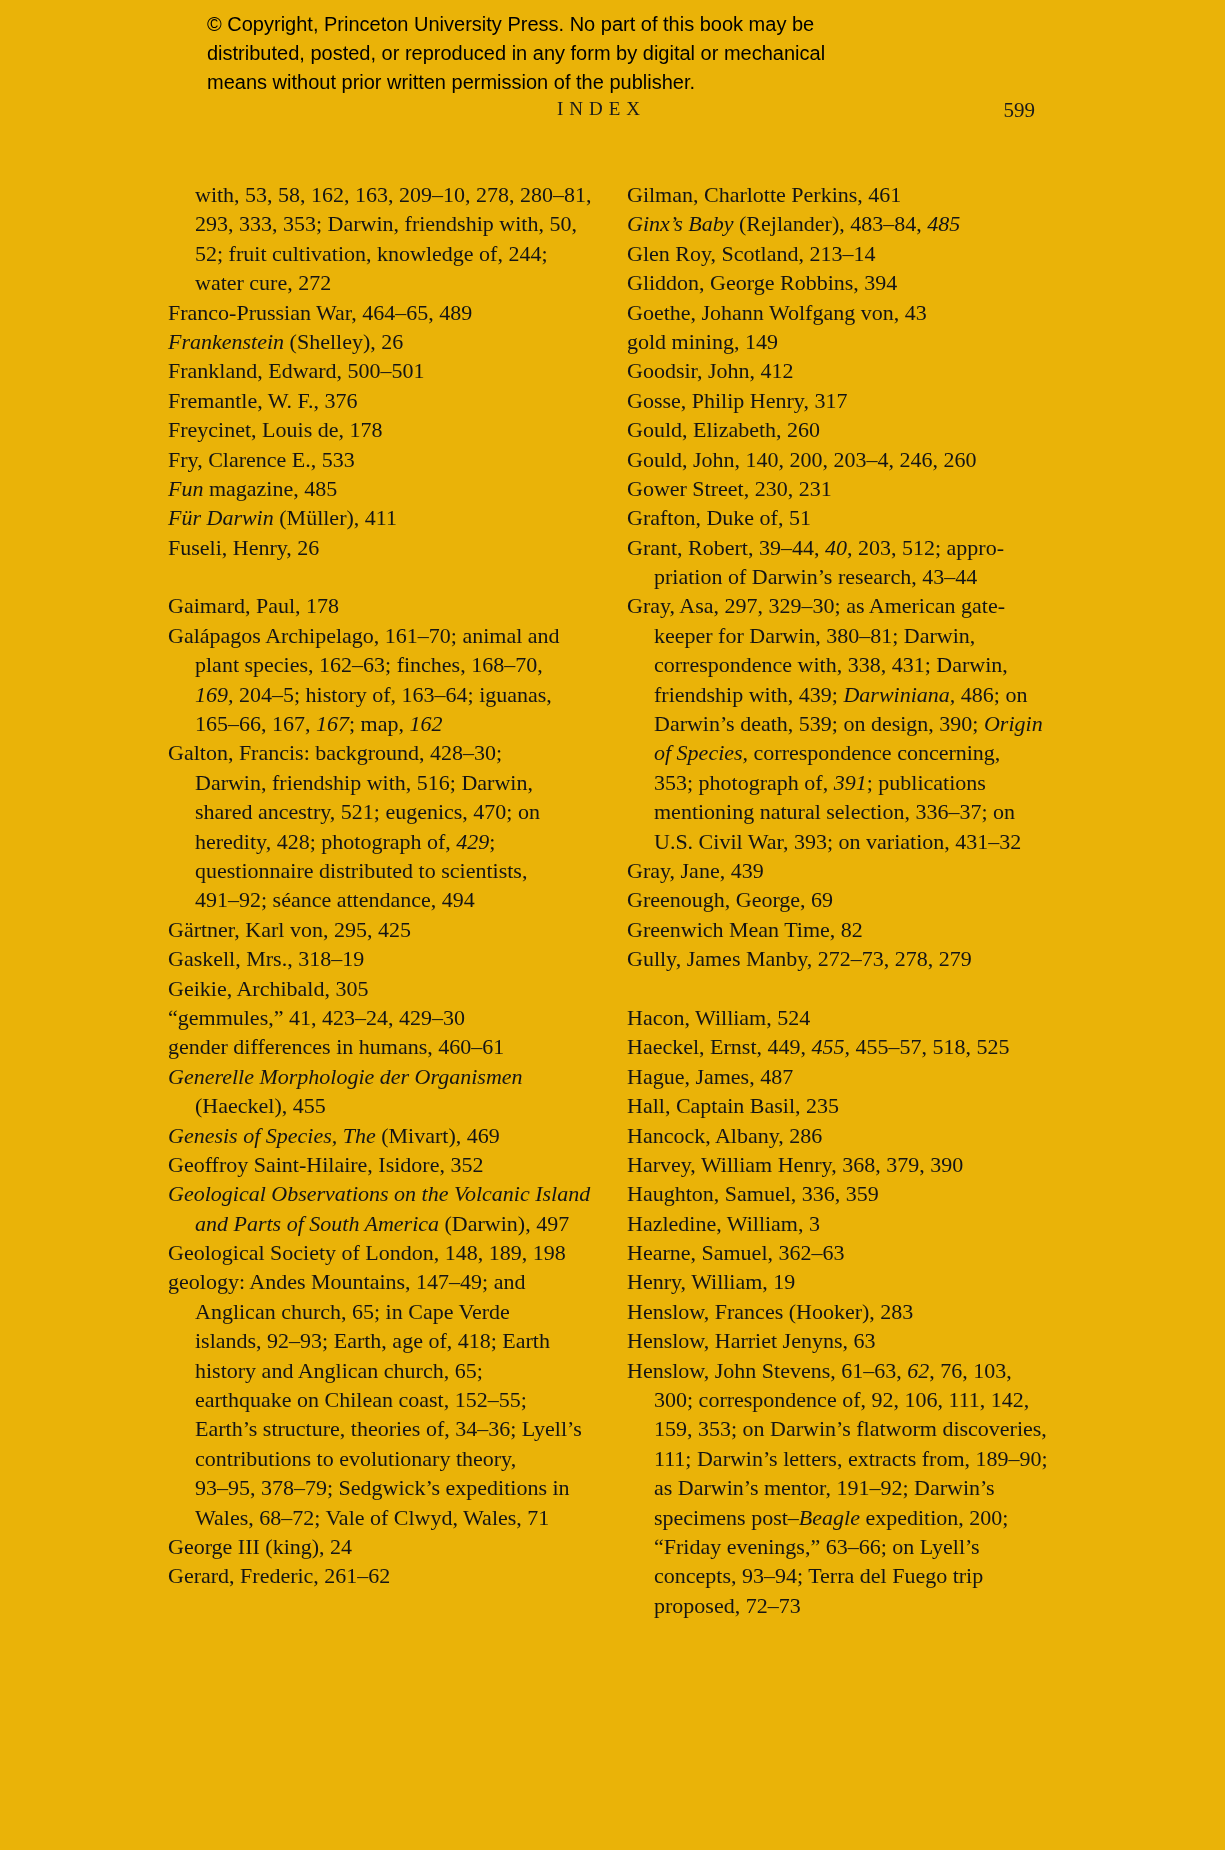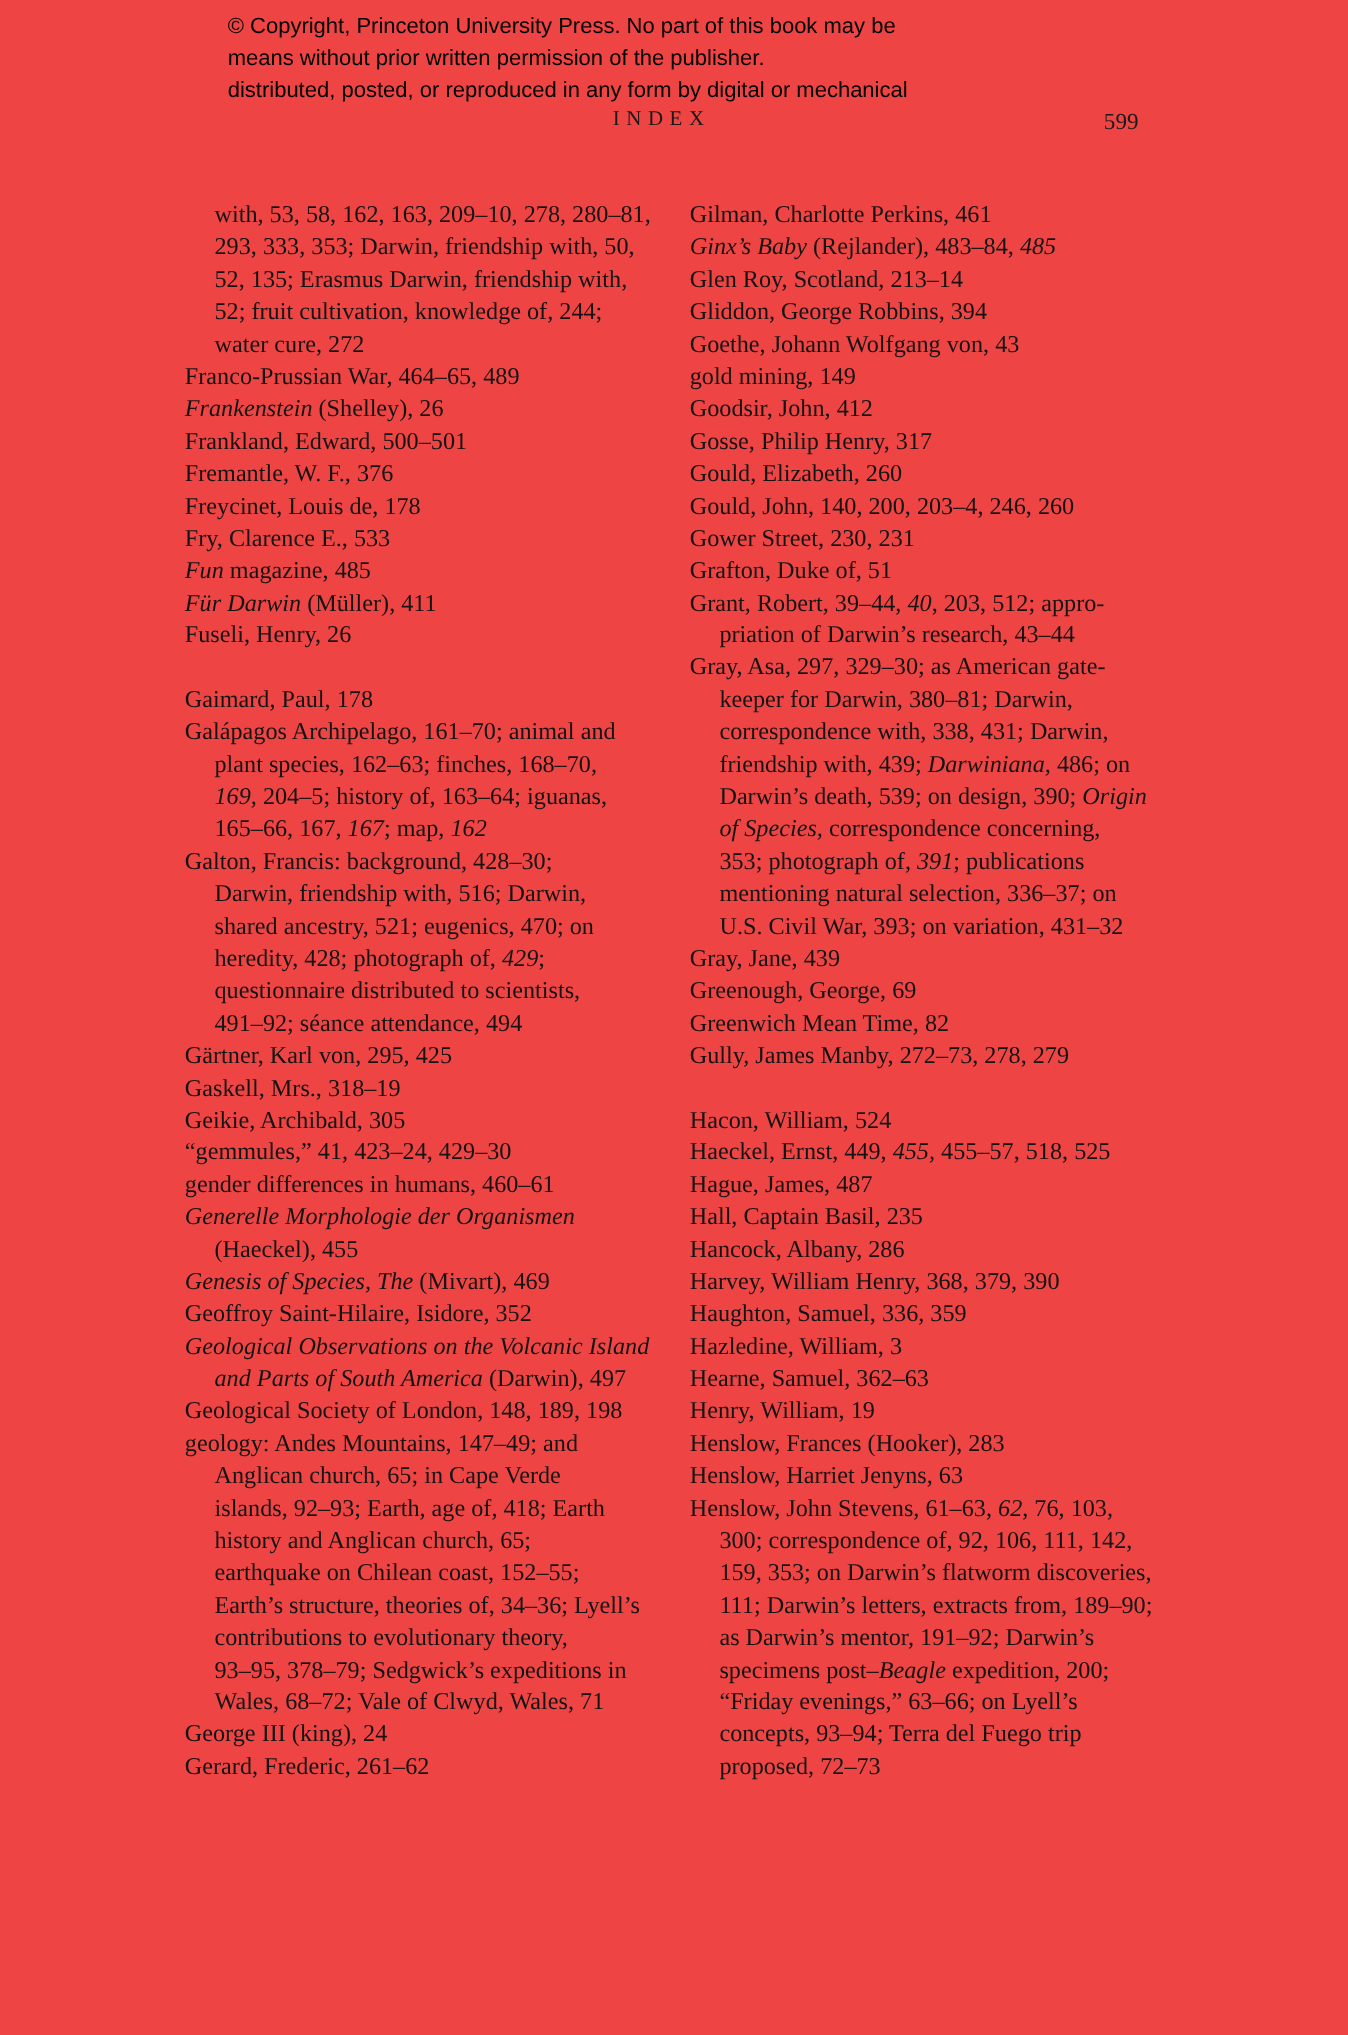--- a/index.html
+++ b/index.html
@@ -4,21 +4,21 @@
 <style>
   html, body {
     margin: 0;
     padding: 0;
     background: #ffffff;
   }
   .page {
     position: relative;
     width: 1225px;
     height: 1850px;
-    background: #ef4444;
+    background: #eab308;
     color: #0e0e0e;
     overflow: hidden;
   }
   .copyright {
     position: absolute;
     left: 207px;
     top: 10px;
     width: 640px;
     font-family: "Liberation Sans", sans-serif;
     font-size: 20px;
@@ -76,33 +76,32 @@
     color: #000000;
   }
 </style>
 </head>
 <body>
 
 <div class="page">
 
   <div class="copyright">
     <div>© Copyright, Princeton University Press. No part of this book may be</div>
+    <div>distributed, posted, or reproduced in any form by digital or mechanical</div>
     <div>means without prior written permission of the publisher.</div>
-    <div>distributed, posted, or reproduced in any form by digital or mechanical</div>
   </div>
 
   <div class="header-row">
     <div class="section-title">INDEX</div>
     <div class="page-number">599</div>
   </div>
 
   <div class="col col-left">
       <div class="line cont"><span>with, 53, 58, 162, 163, 209–10, 278, 280–81,</span></div>
       <div class="line cont"><span>293, 333, 353; Darwin, friendship with, 50,</span></div>
-      <div class="line cont"><span>52, 135; Erasmus Darwin, friendship with,</span></div>
       <div class="line cont"><span>52; fruit cultivation, knowledge of, 244;</span></div>
       <div class="line cont"><span>water cure, 272</span></div>
       <div class="line"><span>Franco-Prussian War, 464–65, 489</span></div>
       <div class="line"><span class="it">Frankenstein</span><span> (Shelley), 26</span></div>
       <div class="line"><span>Frankland, Edward, 500–501</span></div>
       <div class="line"><span>Fremantle, W. F., 376</span></div>
       <div class="line"><span>Freycinet, Louis de, 178</span></div>
       <div class="line"><span>Fry, Clarence E., 533</span></div>
       <div class="line"><span class="it">Fun</span><span> magazine, 485</span></div>
       <div class="line"><span class="it">Für Darwin</span><span> (Müller), 411</span></div>

